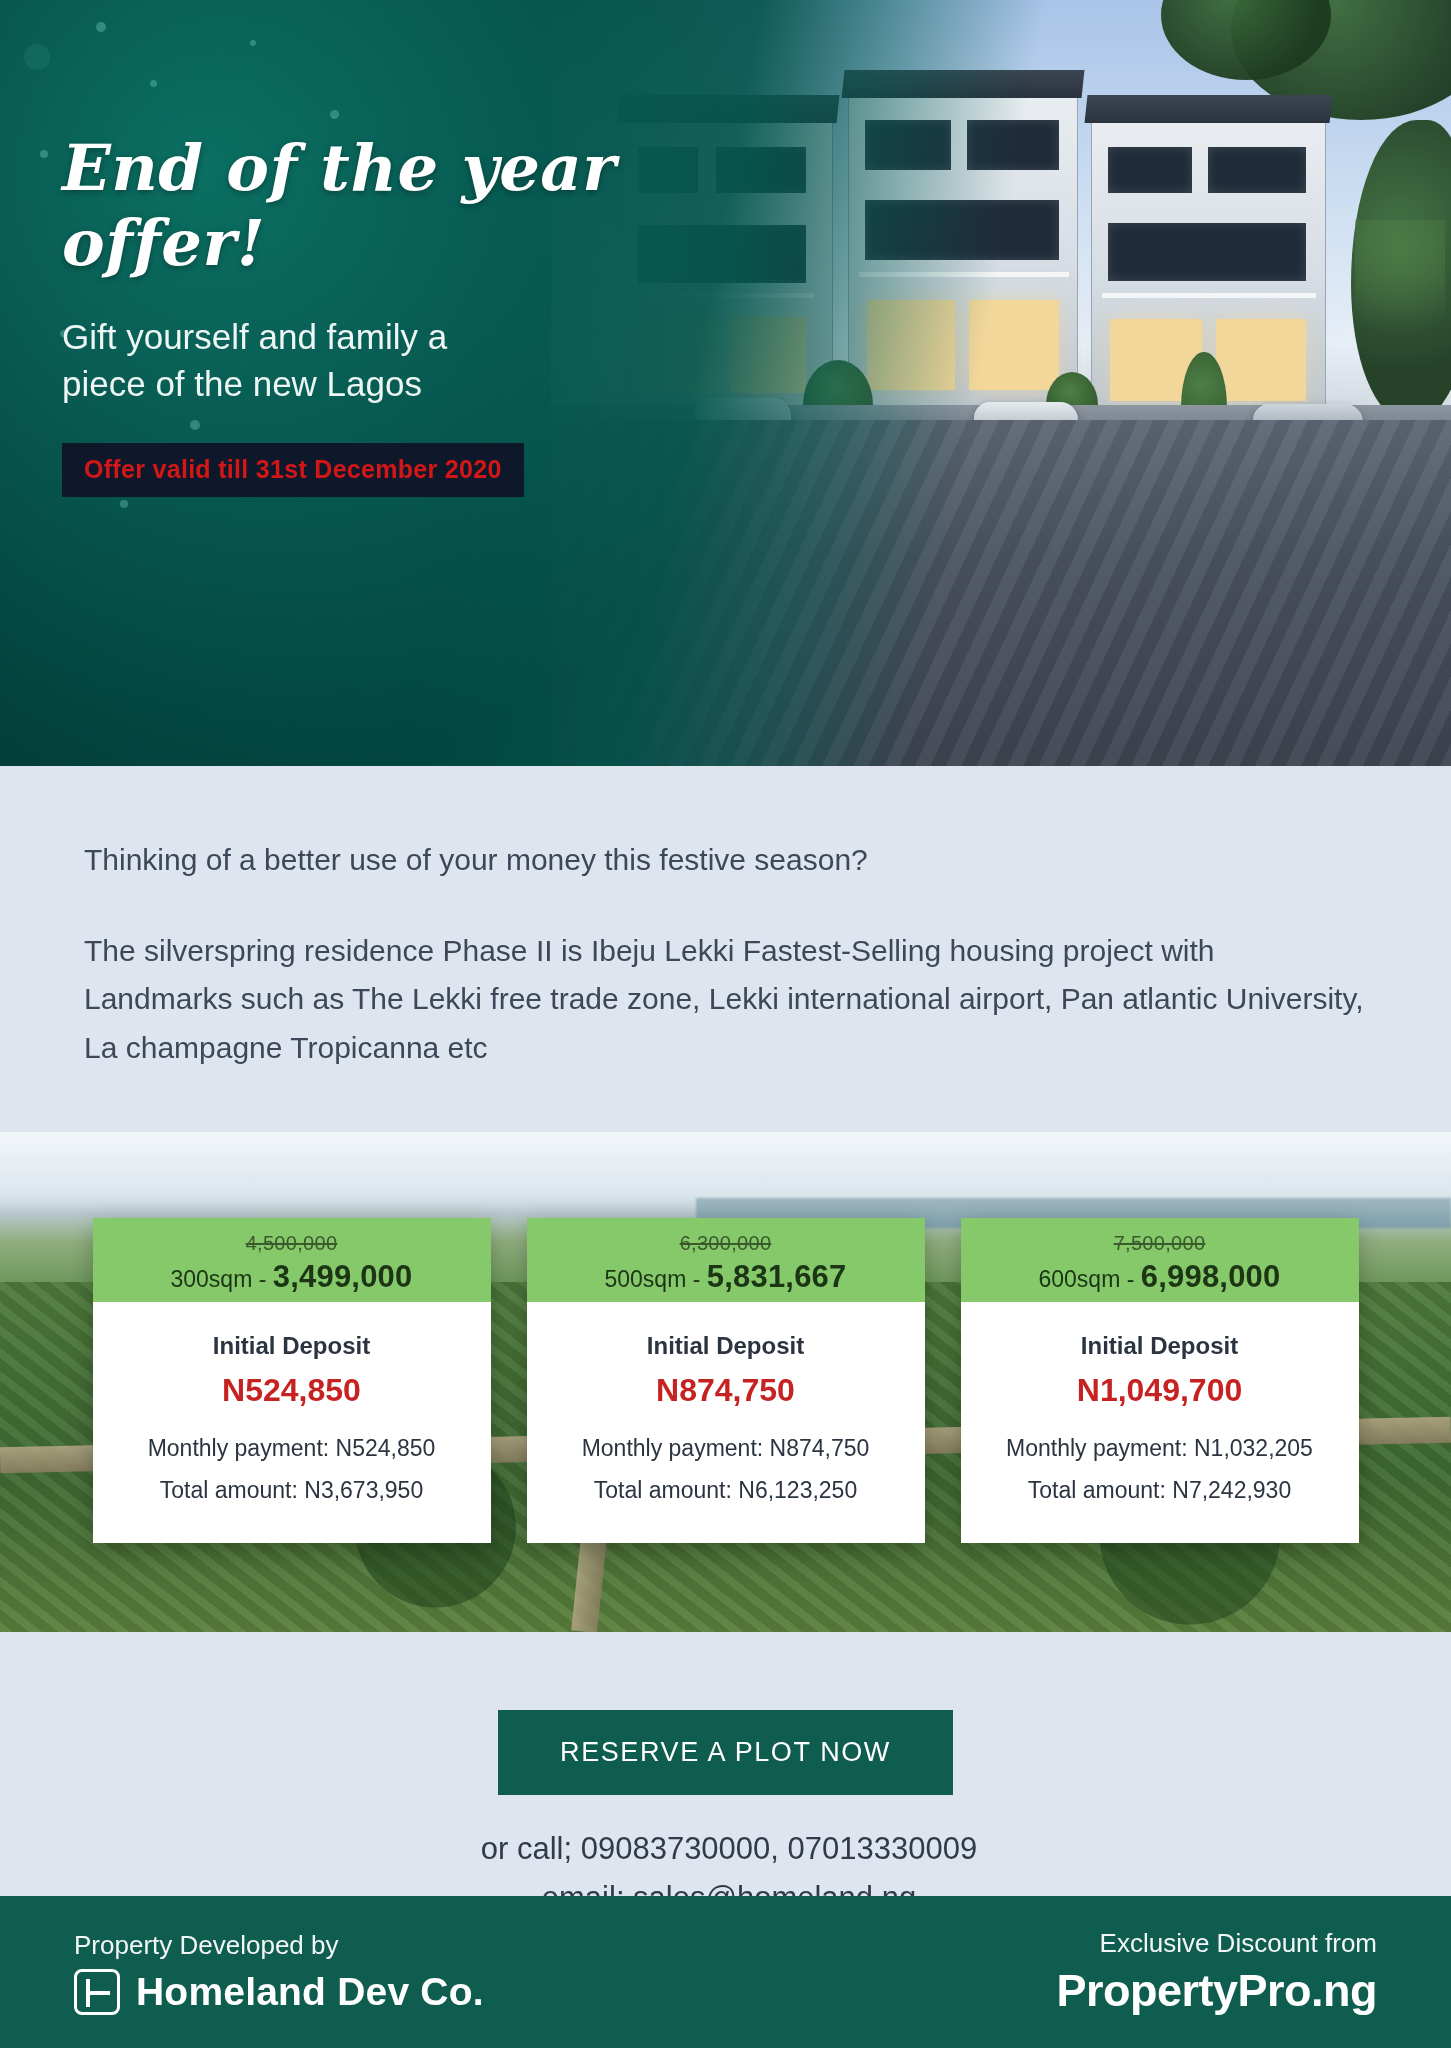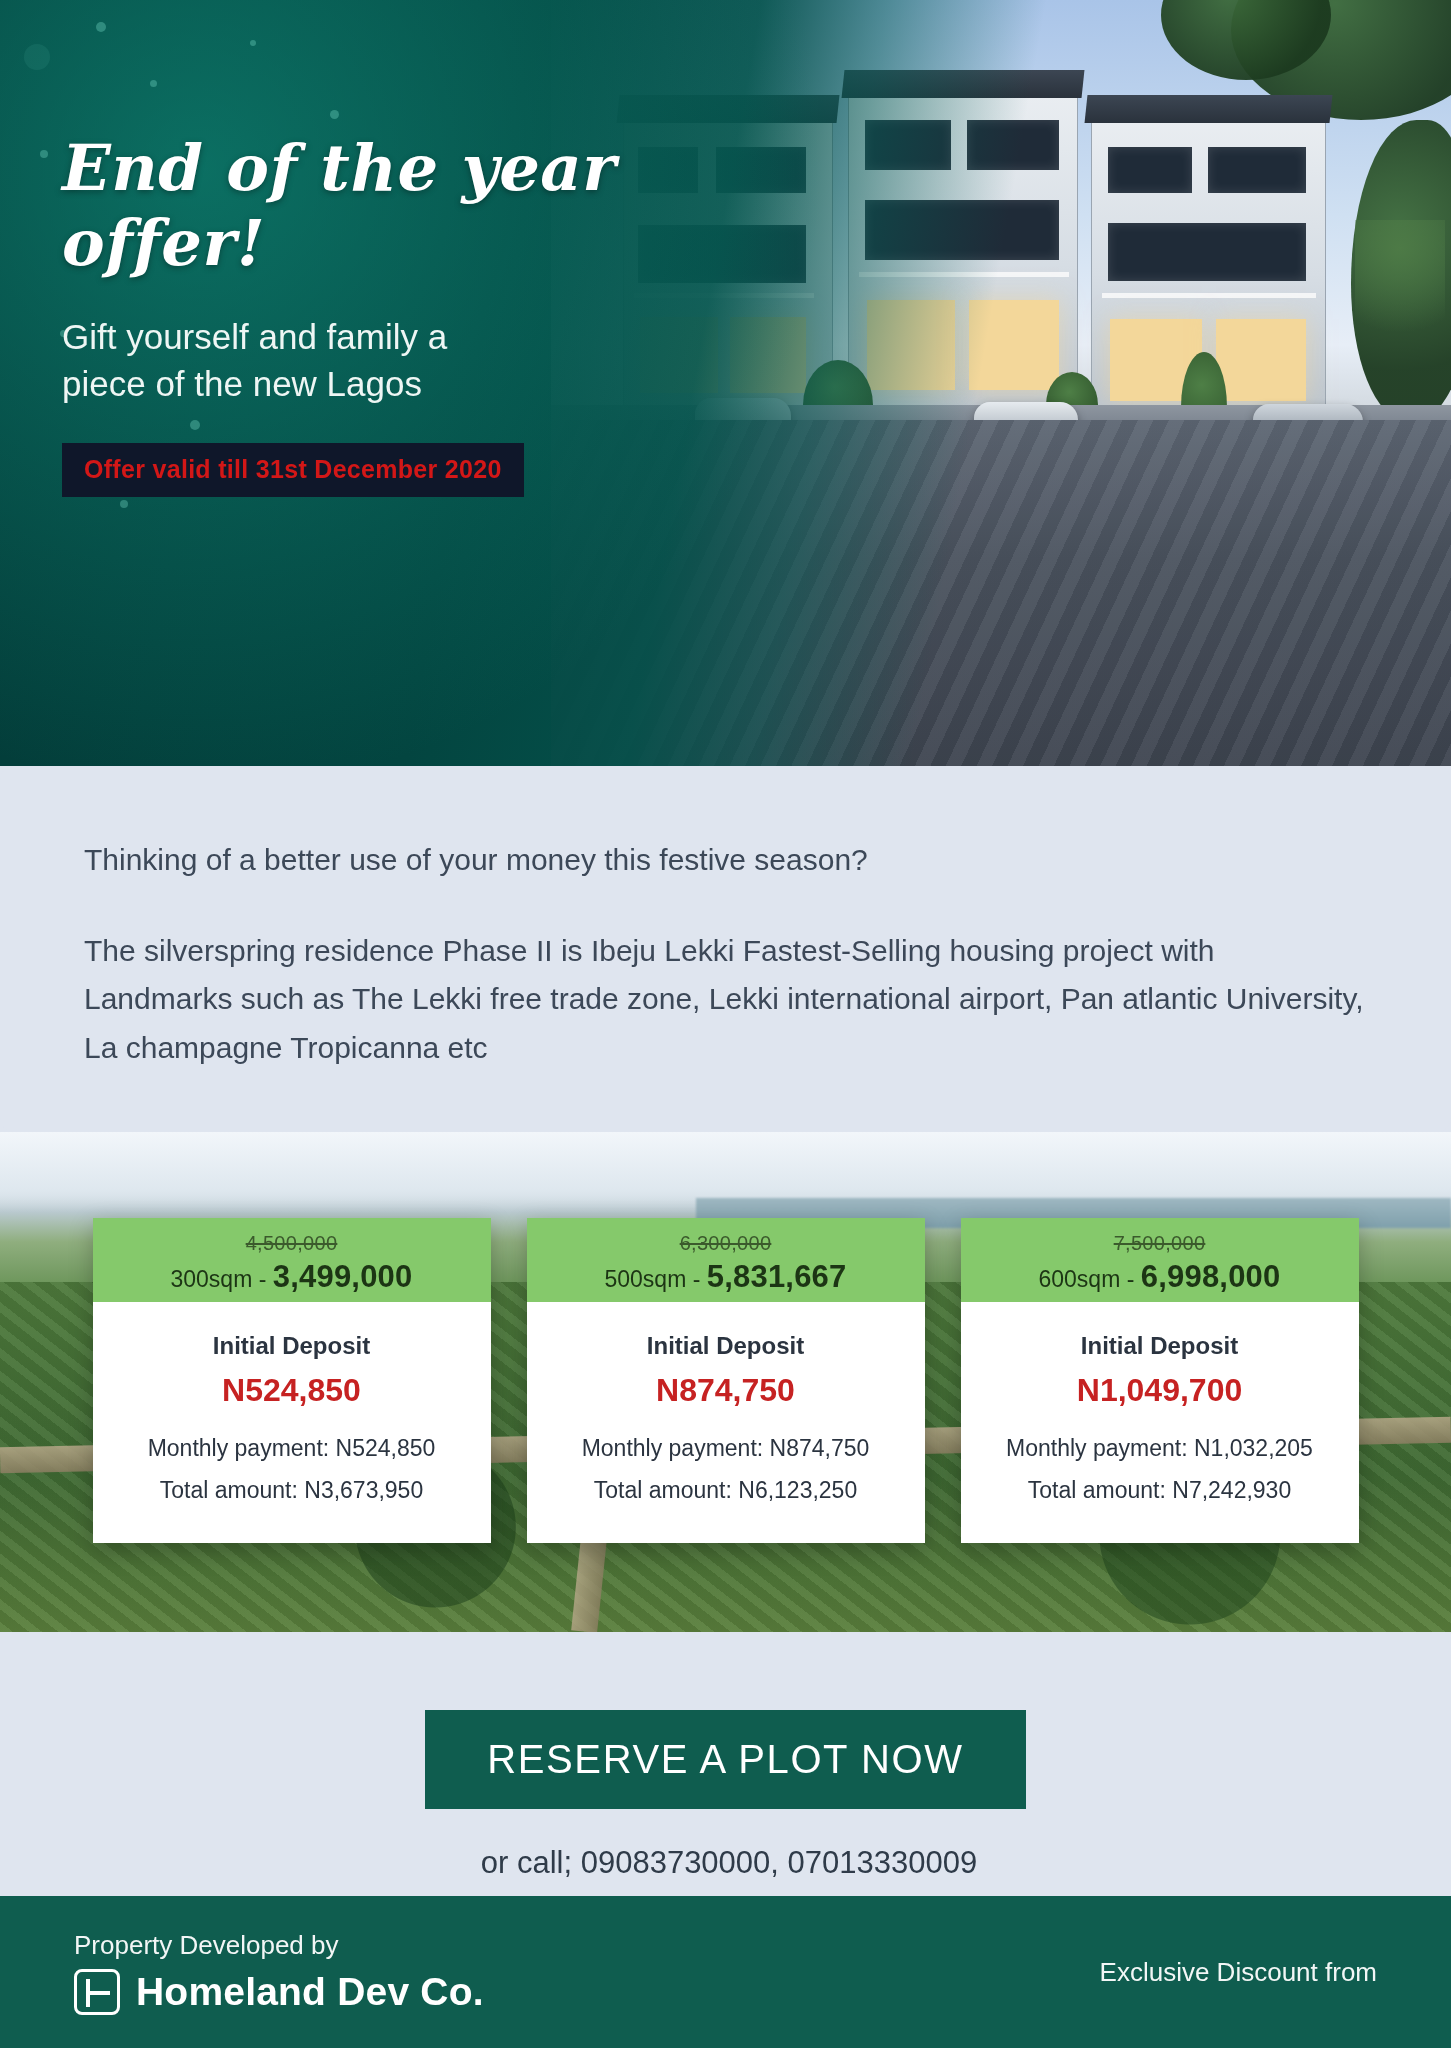--- a/index.html
+++ b/index.html
@@ -260,21 +260,21 @@
   
   .cta {
     background: #dfe5ef;
     padding: 78px 0 74px;
     text-align: center;
   }
   .cta-btn {
     display: inline-block;
     background: #0f5d4f;
     color: #ffffff;
-    font-size: 40px;
+    font-size: 27px;
     letter-spacing: 1.6px;
     padding: 27px 62px;
     border: none;
     cursor: pointer;
     font-family: "Liberation Sans", sans-serif;
   }
   .cta-call {
     margin-top: 32px;
     font-size: 31px;
     color: #2f3b49;
@@ -470,16 +470,17 @@
   <footer class="footer">
     <div class="f-left">
       <div class="f-cap">Property Developed by</div>
       <div class="brand-row">
         <div class="logo-mark"></div>
         <div class="brand-name">Homeland Dev Co.</div>
       </div>
     </div>
     <div class="f-right">
       <div class="f-cap">Exclusive Discount from</div>
+      <div class="pp">PropertyPro.ng</div>
     </div>
   </footer>
 
 </div>
 
 </body></html>

